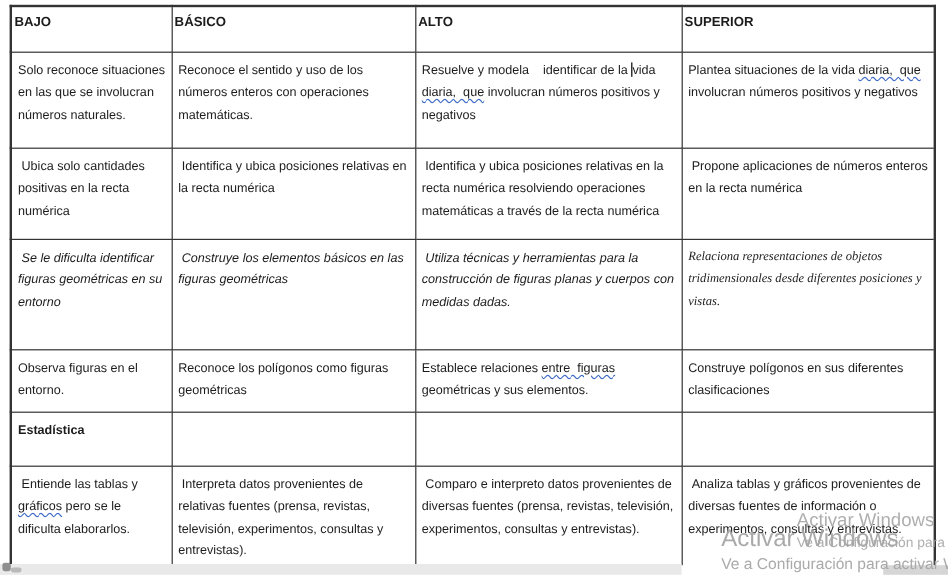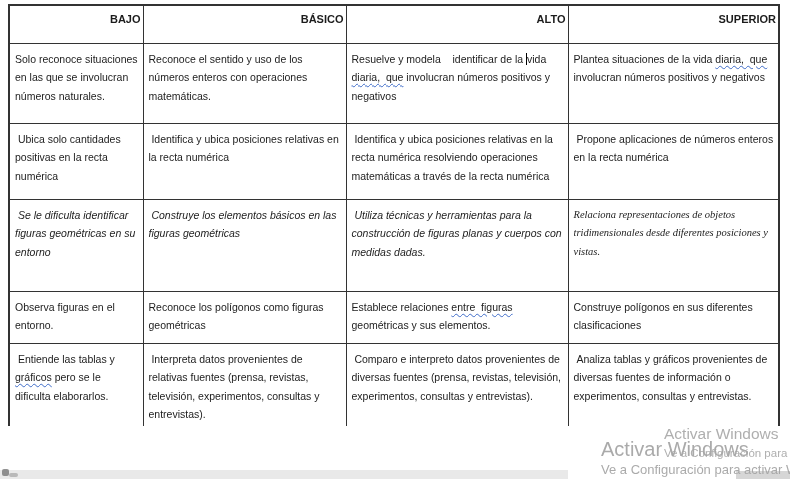--- a/index.html
+++ b/index.html
@@ -7,21 +7,21 @@
               font-family:"Liberation Sans", sans-serif; }
   .page { position:absolute; inset:0; background:#ffffff; }
 
   table.rubric { position:absolute; left:8px; top:4px; width:770px;
                  border-collapse:collapse; table-layout:fixed;
                  color:var(--text,#1c1c1c);
                  border:2px solid var(--border,#333333); border-bottom:none; }
   .rubric th, .rubric td { border:1.5px solid var(--border,#333333);
                  font-size:10.5px; line-height:18.5px; vertical-align:top;
                  padding:6px 4px 2px 5px; white-space:pre-wrap; overflow:hidden; }
-  .rubric thead th { font-weight:bold; font-size:11px; text-align:right;
+  .rubric thead th { font-weight:bold; font-size:11px; text-align:left;
                  vertical-align:middle; padding:2px 2px 12px 2px; height:38px; }
   .rubric tbody tr:nth-child(1){ height:80px;padding-left:40px; }
   .rubric tbody tr:nth-child(2){ height:76px; }
   .rubric tbody tr:nth-child(3){ height:92px;font-style:italic; }
   .rubric tbody tr:nth-child(4){ height:52px; }
   .rubric tbody tr:nth-child(5){ height:45px; }
   .rubric tbody tr:nth-child(6){ height:83px; }
   .rubric tbody tr:last-child td { border-bottom:none;margin-top:28px; }
 
   .wavy { text-decoration-line:underline; text-decoration-style:wavy;
@@ -89,20 +89,26 @@
           <td><span> Utiliza técnicas y herramientas para la construcción de figuras planas y cuerpos con medidas dadas.</span></td>
           <td class="serif-cell"><span>Relaciona representaciones de objetos tridimensionales desde diferentes posiciones y vistas.</span></td>
         </tr>
         <tr>
           <td><span>Observa figuras en el entorno.</span></td>
           <td><span>Reconoce los polígonos como figuras geométricas</span></td>
           <td><span>Establece relaciones </span><span class="wavy">entre  figuras</span><span> geométricas y sus elementos.</span></td>
           <td><span>Construye polígonos en sus diferentes clasificaciones</span></td>
         </tr>
         <tr>
+          <td class="bold-cell"><span>Estadística</span></td>
+          <td></td>
+          <td></td>
+          <td></td>
+        </tr>
+        <tr>
           <td><span> Entiende las tablas y </span><span class="wavy">gráficos</span><span> pero se le dificulta elaborarlos.</span></td>
           <td><span> Interpreta datos provenientes de relativas fuentes (prensa, revistas, televisión, experimentos, consultas y entrevistas).</span></td>
           <td><span> Comparo e interpreto datos provenientes de diversas fuentes (prensa, revistas, televisión, experimentos, consultas y entrevistas).</span></td>
           <td><span> Analiza tablas y gráficos provenientes de diversas fuentes de información o experimentos, consultas y entrevistas.</span></td>
         </tr>
       </tbody>
   </table>
 
   <div class="page-band"></div>
   <div class="corner-frag"></div>

